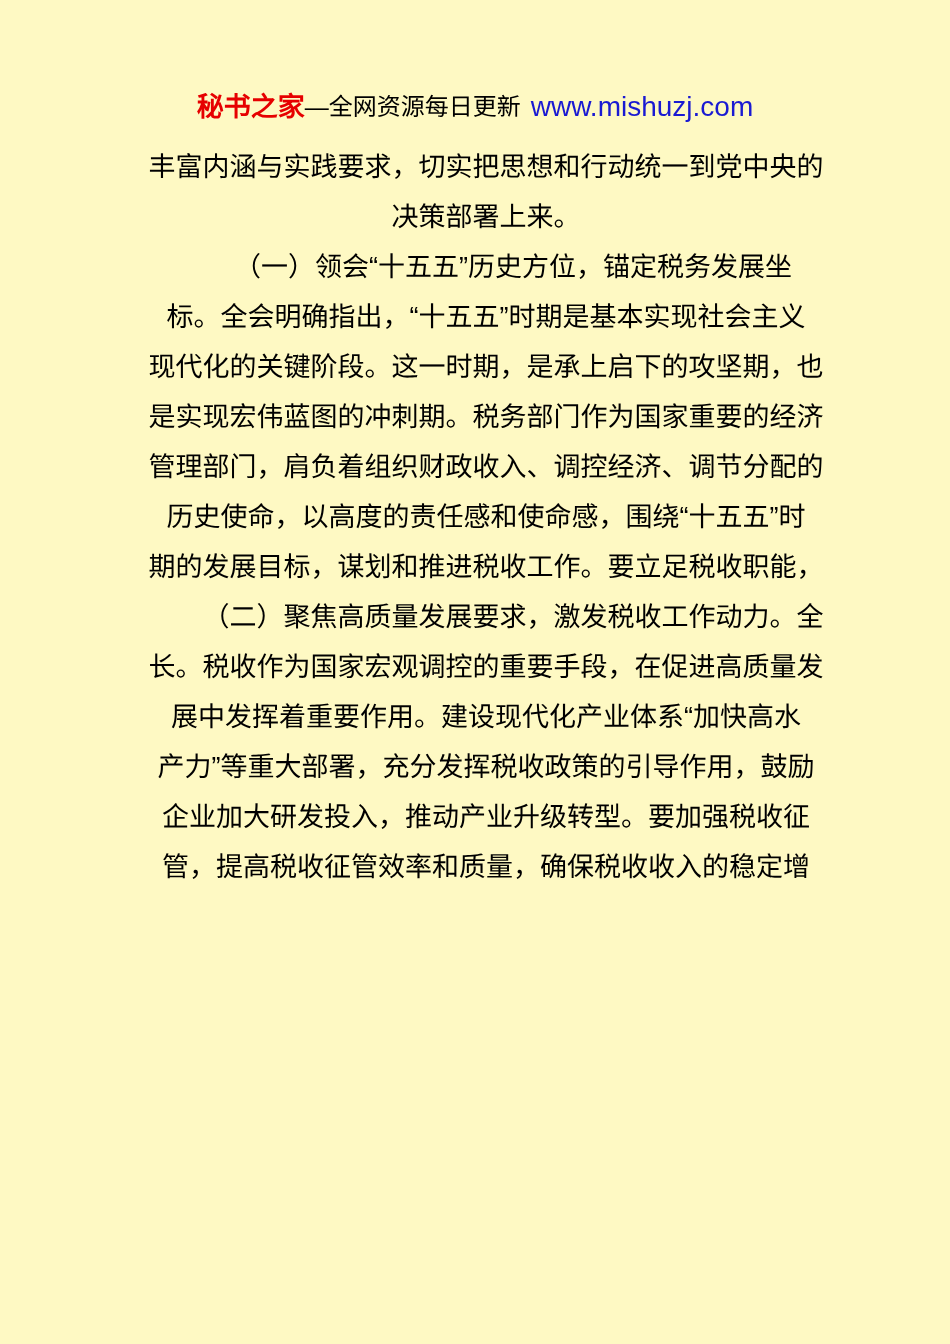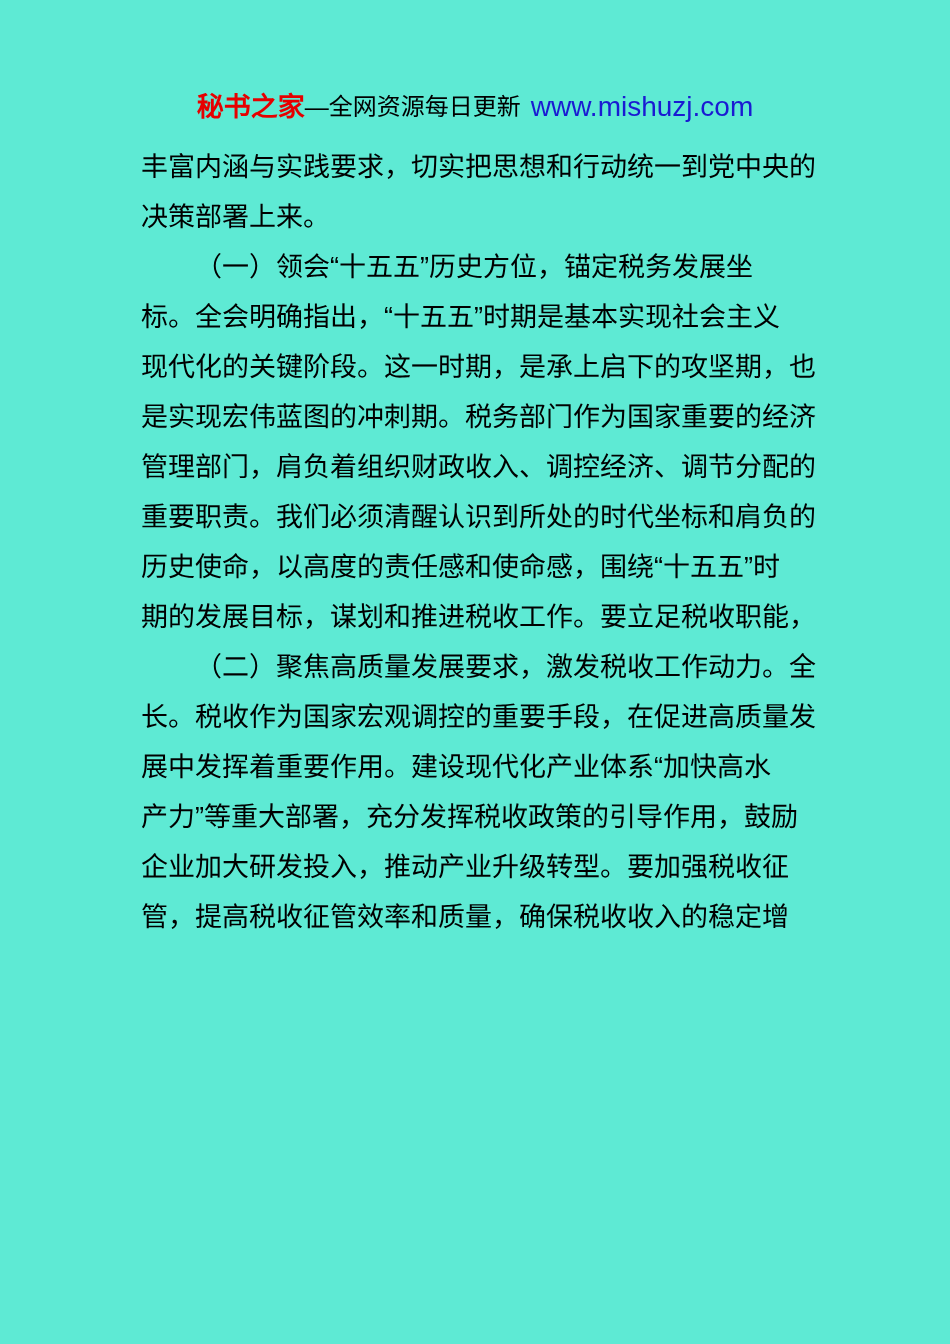--- a/index.html
+++ b/index.html
@@ -4,21 +4,21 @@
 <style>
   html, body {
     margin: 0;
     padding: 0;
     background: #ffffff;
   }
   .page {
     position: relative;
     width: 950px;
     height: 1344px;
-    background: #5eead4;
+    background: #fef9c3;
     overflow: hidden;
     font-family: "Liberation Sans", sans-serif;
   }
   .doc-header {
     position: absolute;
     top: 90px;
     left: 0;
     width: 950px;
     text-align: center;
     white-space: nowrap;
@@ -46,20 +46,21 @@
     left: 141px;
     top: 142px;
     width: 690px;
     color: #000000;
     font-size: 27px;
     line-height: 50px;
   }
   .line {
     height: 50px;
     white-space: nowrap;
+    text-align: center;
   }
   .line.indent {
     text-indent: 2em;
   }
 </style>
 </head>
 <body>
 
 <div class="page">
 
@@ -68,21 +69,20 @@
   </div>
 
   <div class="body-text">
     <div class="line">丰富内涵与实践要求，切实把思想和行动统一到党中央的</div>
     <div class="line">决策部署上来。</div>
     <div class="line indent">（一）领会“十五五”历史方位，锚定税务发展坐</div>
     <div class="line">标。全会明确指出，“十五五”时期是基本实现社会主义</div>
     <div class="line">现代化的关键阶段。这一时期，是承上启下的攻坚期，也</div>
     <div class="line">是实现宏伟蓝图的冲刺期。税务部门作为国家重要的经济</div>
     <div class="line">管理部门，肩负着组织财政收入、调控经济、调节分配的</div>
-    <div class="line">重要职责。我们必须清醒认识到所处的时代坐标和肩负的</div>
     <div class="line">历史使命，以高度的责任感和使命感，围绕“十五五”时</div>
     <div class="line">期的发展目标，谋划和推进税收工作。要立足税收职能，</div>
     <div class="line indent">（二）聚焦高质量发展要求，激发税收工作动力。全</div>
     <div class="line">长。税收作为国家宏观调控的重要手段，在促进高质量发</div>
     <div class="line">展中发挥着重要作用。建设现代化产业体系“加快高水</div>
     <div class="line">产力”等重大部署，充分发挥税收政策的引导作用，鼓励</div>
     <div class="line">企业加大研发投入，推动产业升级转型。要加强税收征</div>
     <div class="line">管，提高税收征管效率和质量，确保税收收入的稳定增</div>
   </div>
 

